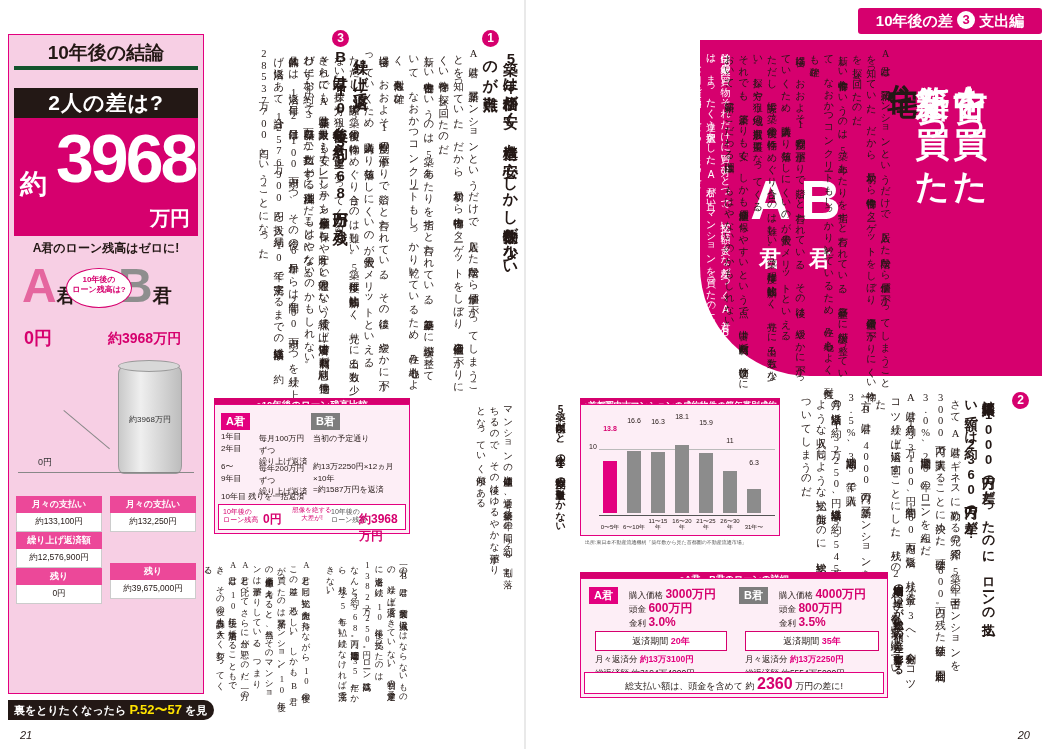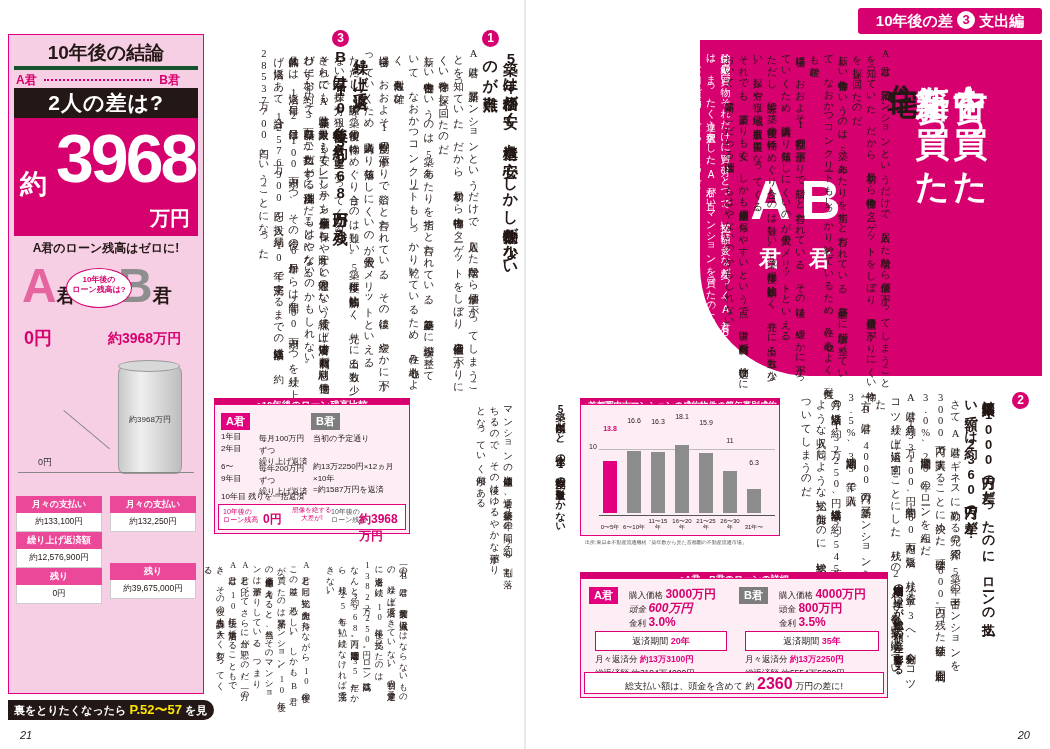--- a/index.html
+++ b/index.html
@@ -193,25 +193,20 @@
 
 <div class="page">
 
   <div class="gutter"></div>
 
 
   <div class="pink-panel"></div>
 
   <div class="pp-title">10年後の結論</div>
 
-  <div class="pp-ab">
-    <span>A君</span>
-    <span class="dots"></span>
-    <span>B君</span>
-  </div>
 
   <div class="pp-q">2人の差は?</div>
 
   <div class="pp-big">
     <span class="yaku">約</span>
     <span class="num">3968</span>
     <span class="man">万円</span>
   </div>
 
   <div class="pp-sub">A君のローン残高はゼロに!</div>
@@ -413,21 +408,21 @@
       <span class="tagA">A君</span>
     </div>
     <div style="position:absolute;left:158px;top:6px;">
       <span class="tagB">B君</span>
     </div>
 
     <div class="det-row" style="position:absolute;left:48px;top:6px;">
       <span>購入価格</span>
       <span class="det-price">3000万円</span>
     </div>
-    <div class="det-row" style="position:absolute;left:48px;top:20px;font-style:italic;">
+    <div class="det-row" style="position:absolute;left:48px;top:20px;">
       <span>頭金</span>
       <span class="det-price">600万円</span>
     </div>
     <div class="det-row" style="position:absolute;left:48px;top:34px;">
       <span>金利</span>
       <span class="det-price">3.0%</span>
     </div>
     <div style="position:absolute;left:14px;top:52px;width:130px;height:18px;border:1px solid #d6006e;background:#fff;font-size:9px;line-height:18px;text-align:center;">
       <span>返済期間</span>
       <b class="mag">20年</b>

